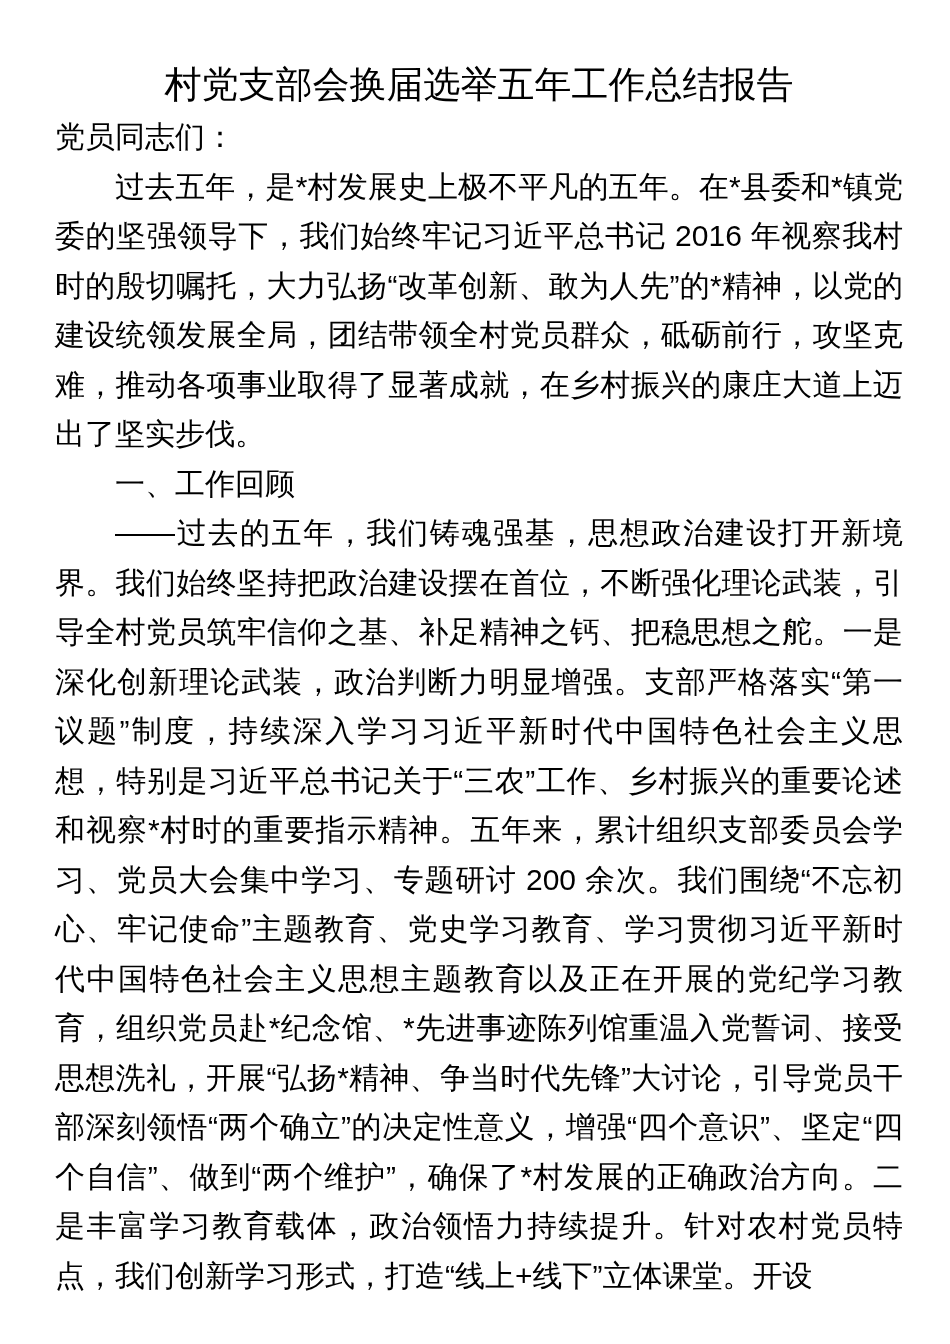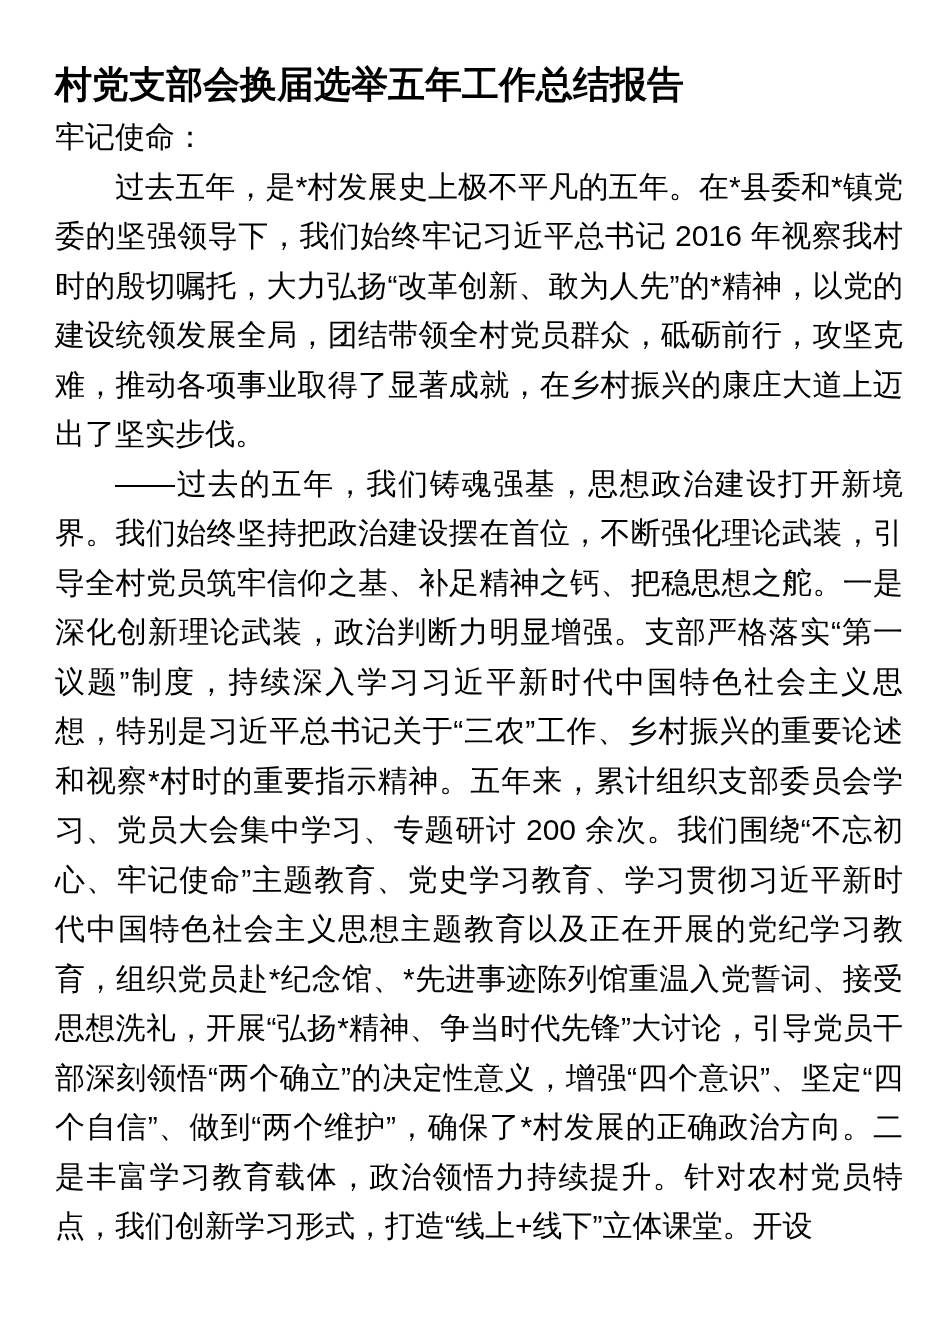--- a/index.html
+++ b/index.html
@@ -17,43 +17,44 @@
   .page {
     box-sizing: border-box;
     width: 950px;
     height: 1344px;
     padding: 58px 47px 0 55px;
     background: #ffffff;
   }
   .doc-title {
     margin: 0;
     font-size: 37px;
-    font-weight: bold;
+    font-weight: normal;
     line-height: 54px;
-    text-align: left;
+    text-align: center;
     letter-spacing: 0px;
   }
   .para {
     margin: 0;
     font-size: 30px;
     line-height: 49.5px;
     text-align: justify;
     text-justify: inter-ideograph;
     word-break: break-all;
   }
   .indent {
     text-indent: 2em;
   }
 </style>
 </head>
 <body>
 
 <div class="page">
   <h1 class="doc-title">村党支部会换届选举五年工作总结报告</h1>
 
-  <p class="para">牢记使命：</p>
+  <p class="para">党员同志们：</p>
 
 
   <p class="para indent">过去五年，是*村发展史上极不平凡的五年。在*县委和*镇党委的坚强领导下，我们始终牢记习近平总书记 2016 年视察我村时的殷切嘱托，大力弘扬“改革创新、敢为人先”的*精神，以党的建设统领发展全局，团结带领全村党员群众，砥砺前行，攻坚克难，推动各项事业取得了显著成就，在乡村振兴的康庄大道上迈出了坚实步伐。</p>
 
+  <p class="para indent">一、工作回顾</p>
 
   <p class="para indent">——过去的五年，我们铸魂强基，思想政治建设打开新境界。我们始终坚持把政治建设摆在首位，不断强化理论武装，引导全村党员筑牢信仰之基、补足精神之钙、把稳思想之舵。一是深化创新理论武装，政治判断力明显增强。支部严格落实“第一议题”制度，持续深入学习习近平新时代中国特色社会主义思想，特别是习近平总书记关于“三农”工作、乡村振兴的重要论述和视察*村时的重要指示精神。五年来，累计组织支部委员会学习、党员大会集中学习、专题研讨 200 余次。我们围绕“不忘初心、牢记使命”主题教育、党史学习教育、学习贯彻习近平新时代中国特色社会主义思想主题教育以及正在开展的党纪学习教育，组织党员赴*纪念馆、*先进事迹陈列馆重温入党誓词、接受思想洗礼，开展“弘扬*精神、争当时代先锋”大讨论，引导党员干部深刻领悟“两个确立”的决定性意义，增强“四个意识”、坚定“四个自信”、做到“两个维护”，确保了*村发展的正确政治方向。二是丰富学习教育载体，政治领悟力持续提升。针对农村党员特点，我们创新学习形式，打造“线上+线下”立体课堂。开设</p>
 </div>
 
 </body></html>

